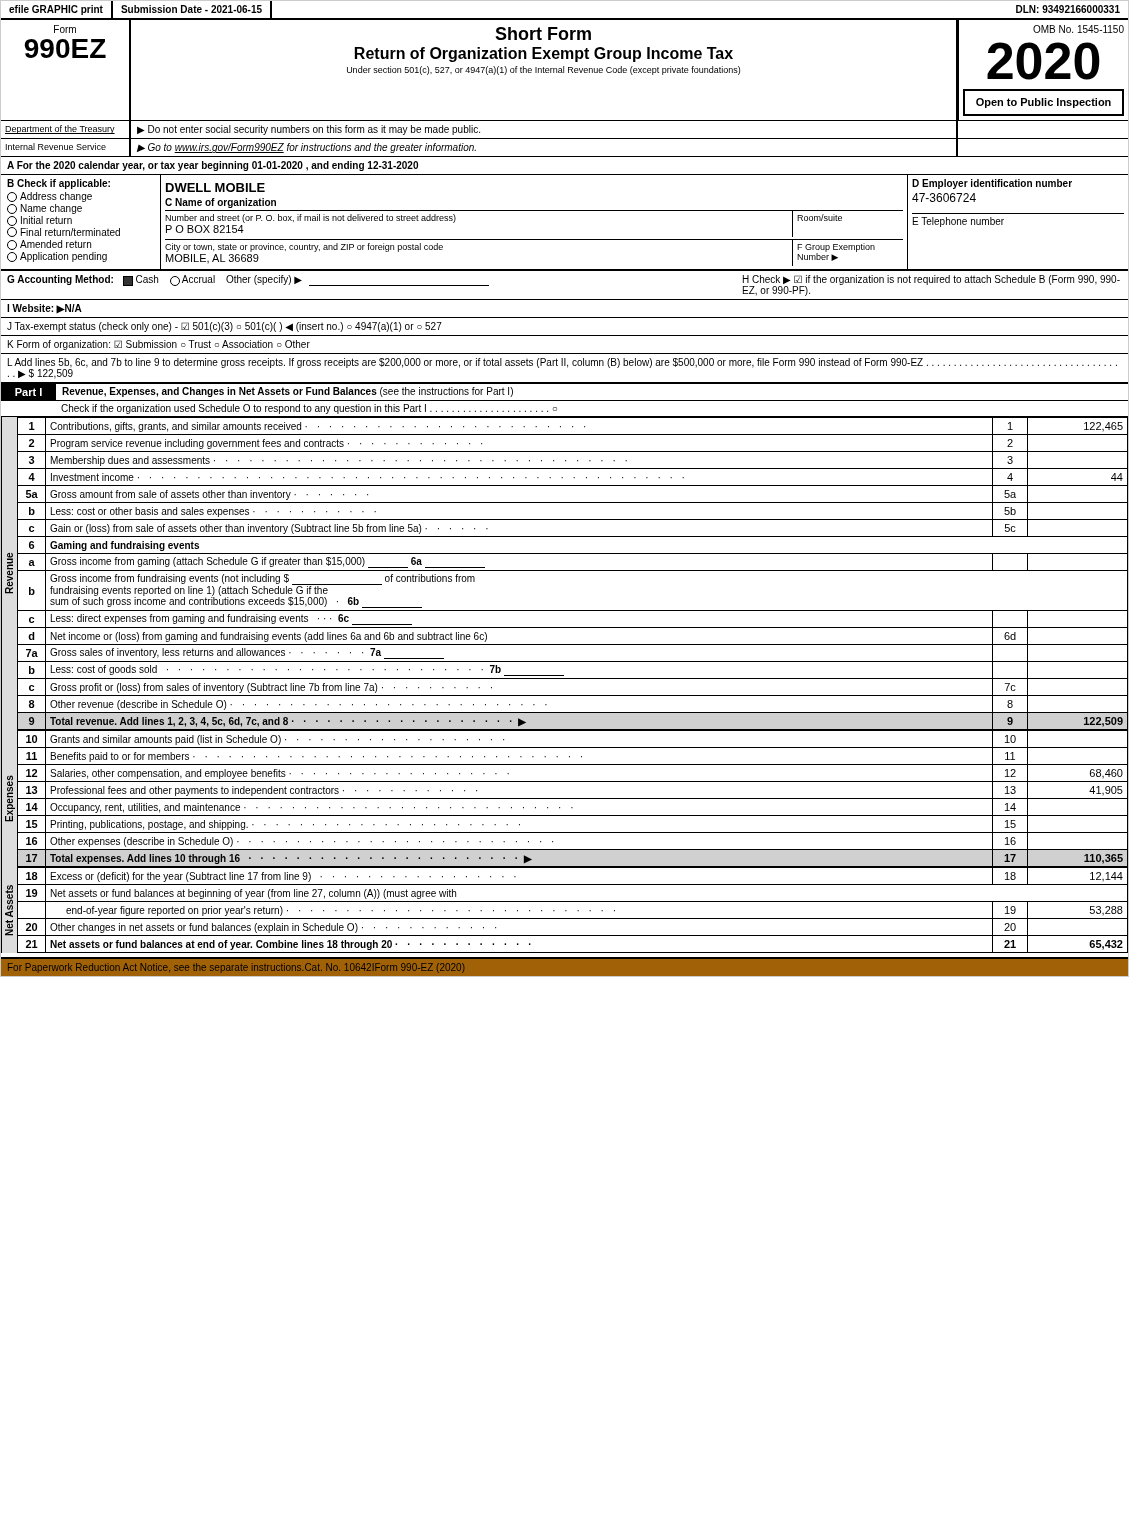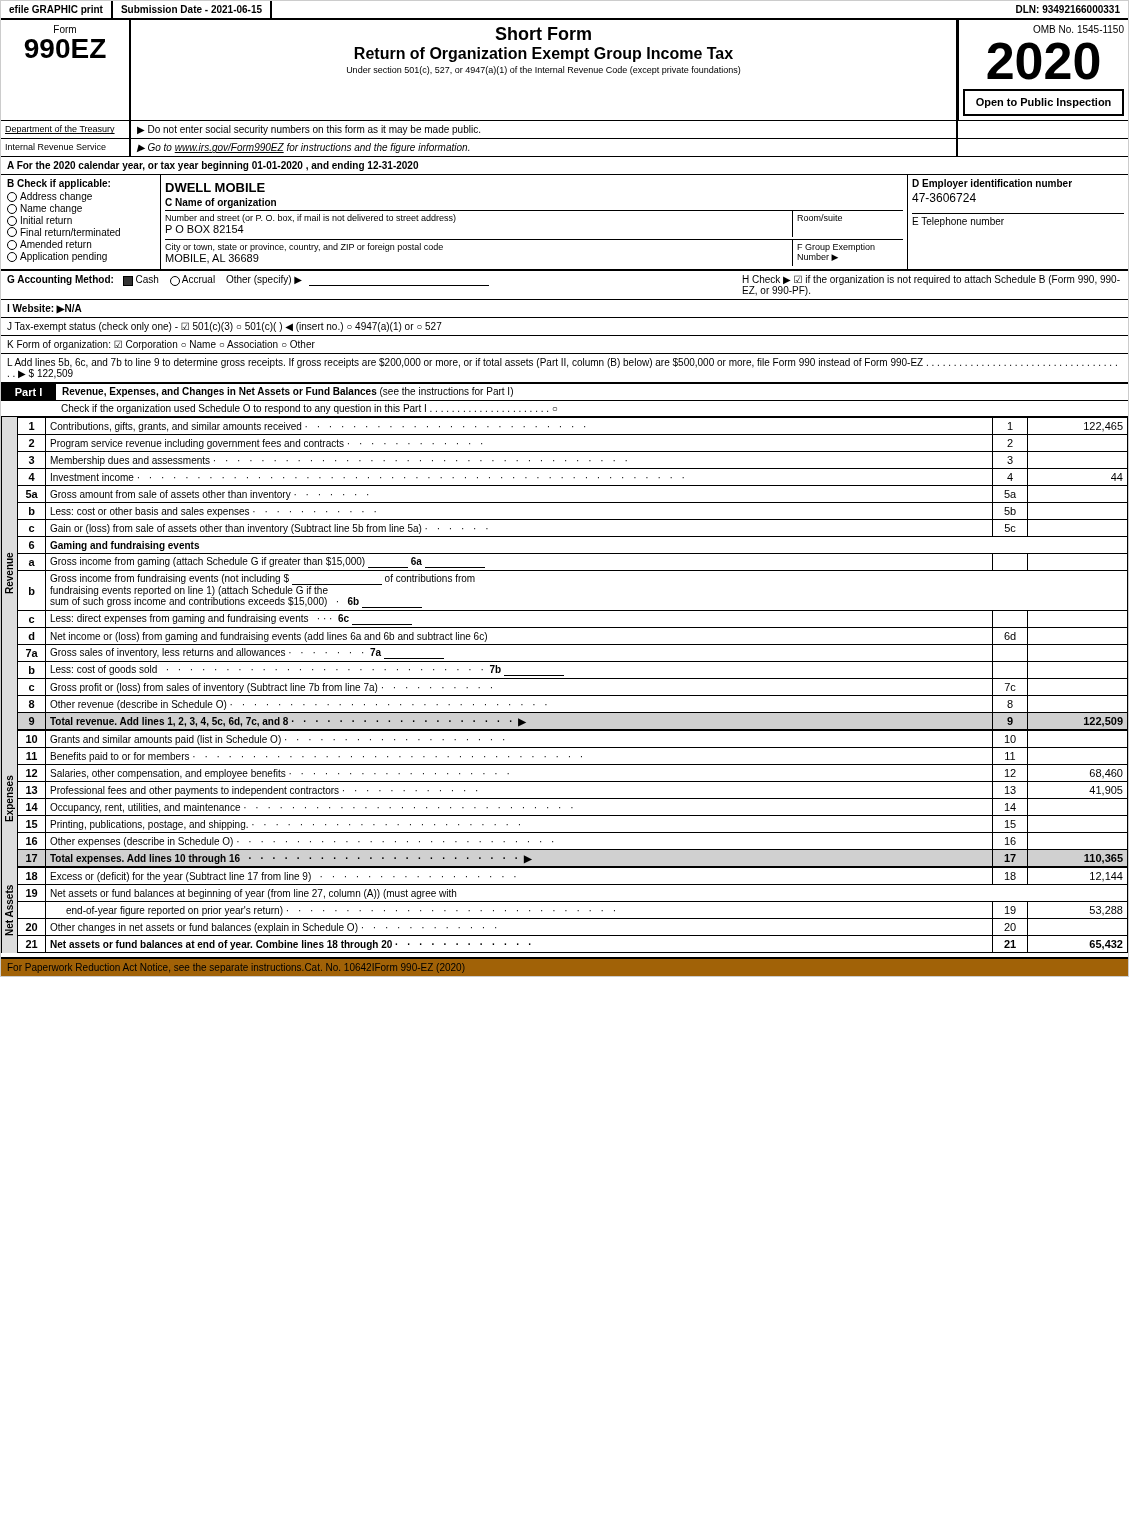--- a/index.html
+++ b/index.html
@@ -39,21 +39,21 @@
     </div>
   </div>
 
   <div style="display:flex; border-bottom:1px solid black;">
     <div style="width:130px; border-right:2px solid black; padding:3px 4px; font-size:9px;text-decoration:underline;">Department of the Treasury</div>
     <div style="flex:1; padding:3px 6px; font-size:10px; border-right:2px solid black;">▶ Do not enter social security numbers on this form as it may be made public.</div>
     <div style="width:170px;"></div>
   </div>
   <div style="display:flex; border-bottom:1px solid black;">
     <div style="width:130px; border-right:2px solid black; padding:3px 4px; font-size:9px;">Internal Revenue Service</div>
-    <div style="flex:1; padding:3px 6px; font-size:10px; border-right:2px solid black;"><span style="font-style:italic;">▶ Go to </span><span style="text-decoration:underline; font-style:italic;">www.irs.gov/Form990EZ</span><span style="font-style:italic;"> for instructions and the figure information.</span></div>
+    <div style="flex:1; padding:3px 6px; font-size:10px; border-right:2px solid black;"><span style="font-style:italic;">▶ Go to </span><span style="text-decoration:underline; font-style:italic;">www.irs.gov/Form990EZ</span><span style="font-style:italic;"> for instructions and the greater information.</span></div>
     <div style="width:170px;"></div>
   </div>
 
   <div style="border-bottom:1px solid black; padding:3px 6px; font-size:10px; font-weight:bold;">
     <span>A  For the 2020 calendar year, or tax year beginning 01-01-2020 , and ending 12-31-2020</span>
   </div>
 
   <div style="border-bottom:1px solid black;">
 
     <div style="display:flex; border-bottom:1px solid black;">
@@ -128,21 +128,21 @@
       <span style="margin-left:8px;">Other (specify) ▶</span>
       <span style="display:inline-block; width:180px; border-bottom:1px solid black; margin-left:4px;">&nbsp;</span>
     </div>
     <div style="width:380px; font-size:10px;">H  Check ▶ ☑ if the organization is not required to attach Schedule B (Form 990, 990-EZ, or 990-PF).</div>
   </div>
 
   <div style="border-bottom:1px solid black; padding:3px 6px; font-size:10px; font-weight:bold;">I  Website: ▶N/A</div>
 
   <div style="border-bottom:1px solid black; padding:3px 6px; font-size:10px;">J  Tax-exempt status (check only one) - ☑ 501(c)(3) ○ 501(c)(   ) ◀ (insert no.) ○ 4947(a)(1) or ○ 527</div>
 
-  <div style="border-bottom:1px solid black; padding:3px 6px; font-size:10px;">K  Form of organization: ☑ Corporation  ○ Name  ○ Association  ○ Other</div>
+  <div style="border-bottom:1px solid black; padding:3px 6px; font-size:10px;">K  Form of organization: ☑ Submission  ○ Trust  ○ Association  ○ Other</div>
 
   <div style="border-bottom:2px solid black; padding:3px 6px; font-size:10px;">L  Add lines 5b, 6c, and 7b to line 9 to determine gross receipts. If gross receipts are $200,000 or more, or if total assets (Part II, column (B) below) are $500,000 or more, file Form 990 instead of Form 990-EZ . . . . . . . . . . . . . . . . . . . . . . . . . . . . . . . . . . . . . ▶ $ 122,509</div>
 
   <div style="display:flex; border-bottom:1px solid black;">
     <div style="width:55px; background:#000; color:#fff; display:flex; align-items:center; justify-content:center; font-weight:bold; padding:2px; font-size:11px;">Part I</div>
     <div style="flex:1; padding:2px 6px; font-size:10px; font-weight:bold;">
       <span>Revenue, Expenses, and Changes in Net Assets or Fund Balances</span> <span style="font-weight:normal;">(see the instructions for Part I)</span>
     </div>
   </div>
 

